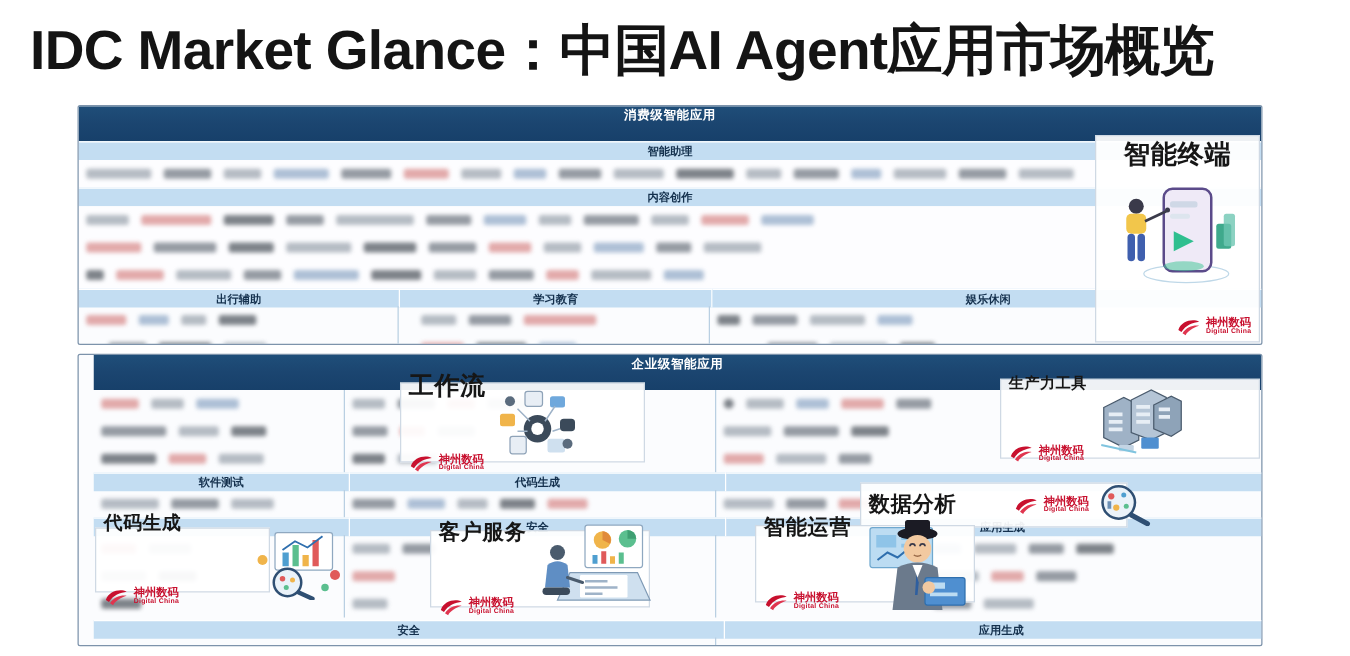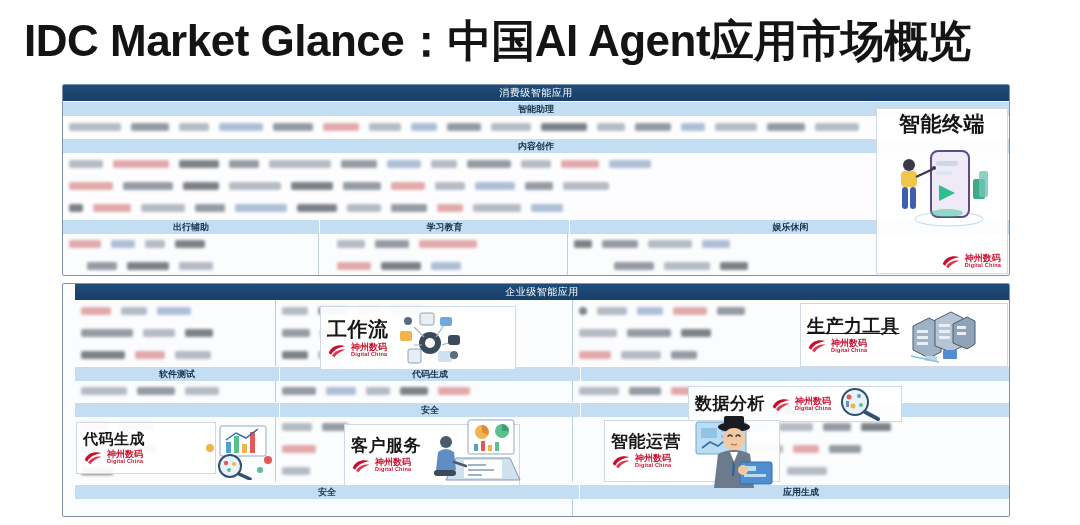--- a/index.html
+++ b/index.html
@@ -22,23 +22,23 @@
     border:1px solid #7d93ab;
     border-radius:2px;
     box-sizing:border-box;
     overflow:hidden;
   }
   #panel-consumer{left:62px;top:84px;width:948px;height:192px;}
   #panel-enterprise{left:62px;top:283px;width:948px;height:234px;padding-left:12px;}
 
   
   .section-header{
-    height:16px;line-height:16px;
+    height:28px;line-height:16px;
     background:linear-gradient(to bottom,#1f4e79 0%,#1b4570 50%,#17406a 100%);
-    color:#ffffff;font-size:10px;font-weight:normal;text-align:center;
+    color:#ffffff;font-size:10px;font-weight:bold;text-align:center;
     letter-spacing:0.5px;
   }
   
   .cat-band{
     height:14px;line-height:14px;
     background:#c3ddf2;
     color:#14304d;font-size:9px;font-weight:bold;text-align:center;
     border-top:1px solid #ffffff;
   }
   .cat-row{display:flex;height:14px;}
@@ -63,21 +63,21 @@
   .chip.dot{width:8px;border-radius:50%;}
 
   
   .callout{
     position:absolute;box-sizing:border-box;
     background:rgba(255,255,255,0.93);
     border:1px solid #cfd9e4;
     display:flex;align-items:center;
     padding:2px 6px;
   }
-  .callout .co-text{display:flex;flex-direction:column;justify-content:center;}
+  .callout .co-text{display:flex;flex-direction:column;justify-content:center;gap:40px;}
   .callout .co-title{
     font-size:17px;font-weight:bold;color:#161616;white-space:nowrap;
     line-height:1.05;letter-spacing:0.5px;
   }
   .callout .co-brand{display:flex;align-items:center;margin-top:3px;}
   .brand-mark{
     width:20px;height:15px;margin-right:4px;flex:0 0 auto;
   }
   .brand-name{display:flex;flex-direction:column;line-height:1;}
   .brand-cn{font-size:9px;font-weight:bold;color:#c8102e;white-space:nowrap;}
@@ -90,21 +90,21 @@
     flex-direction:column;align-items:center;justify-content:flex-start;
     padding-top:4px;
   }
   #callout-terminal .co-title{font-size:21px;}
   #callout-terminal .co-art{margin:4px 0 0 0;}
   #callout-terminal .co-brand{margin-top:auto;margin-bottom:2px;align-self:flex-end;}
 
   #callout-workflow{left:320px;top:306px;width:196px;height:64px;}
   #callout-workflow .co-title{font-size:20px;}
   #callout-productivity{left:800px;top:303px;width:208px;height:64px;}
-  #callout-productivity .co-title{font-size:18px;text-decoration:underline;}
+  #callout-productivity .co-title{font-size:12px;}
   #callout-analytics{left:688px;top:386px;width:214px;height:36px;align-items:center;}
   #callout-analytics .co-text{flex-direction:row;align-items:center;}
   #callout-analytics .co-title{font-size:17px;margin-right:6px;}
   #callout-analytics .co-brand{margin-top:0;}
   #callout-marketing{left:76px;top:422px;width:140px;height:52px;}
   #callout-marketing .co-title{font-size:15px;}
   #callout-service{left:344px;top:424px;width:176px;height:62px;}
   #callout-service .co-title{font-size:17px;}
   #callout-operations{left:604px;top:420px;width:176px;height:62px;}
   #callout-operations .co-title{font-size:17px;}

